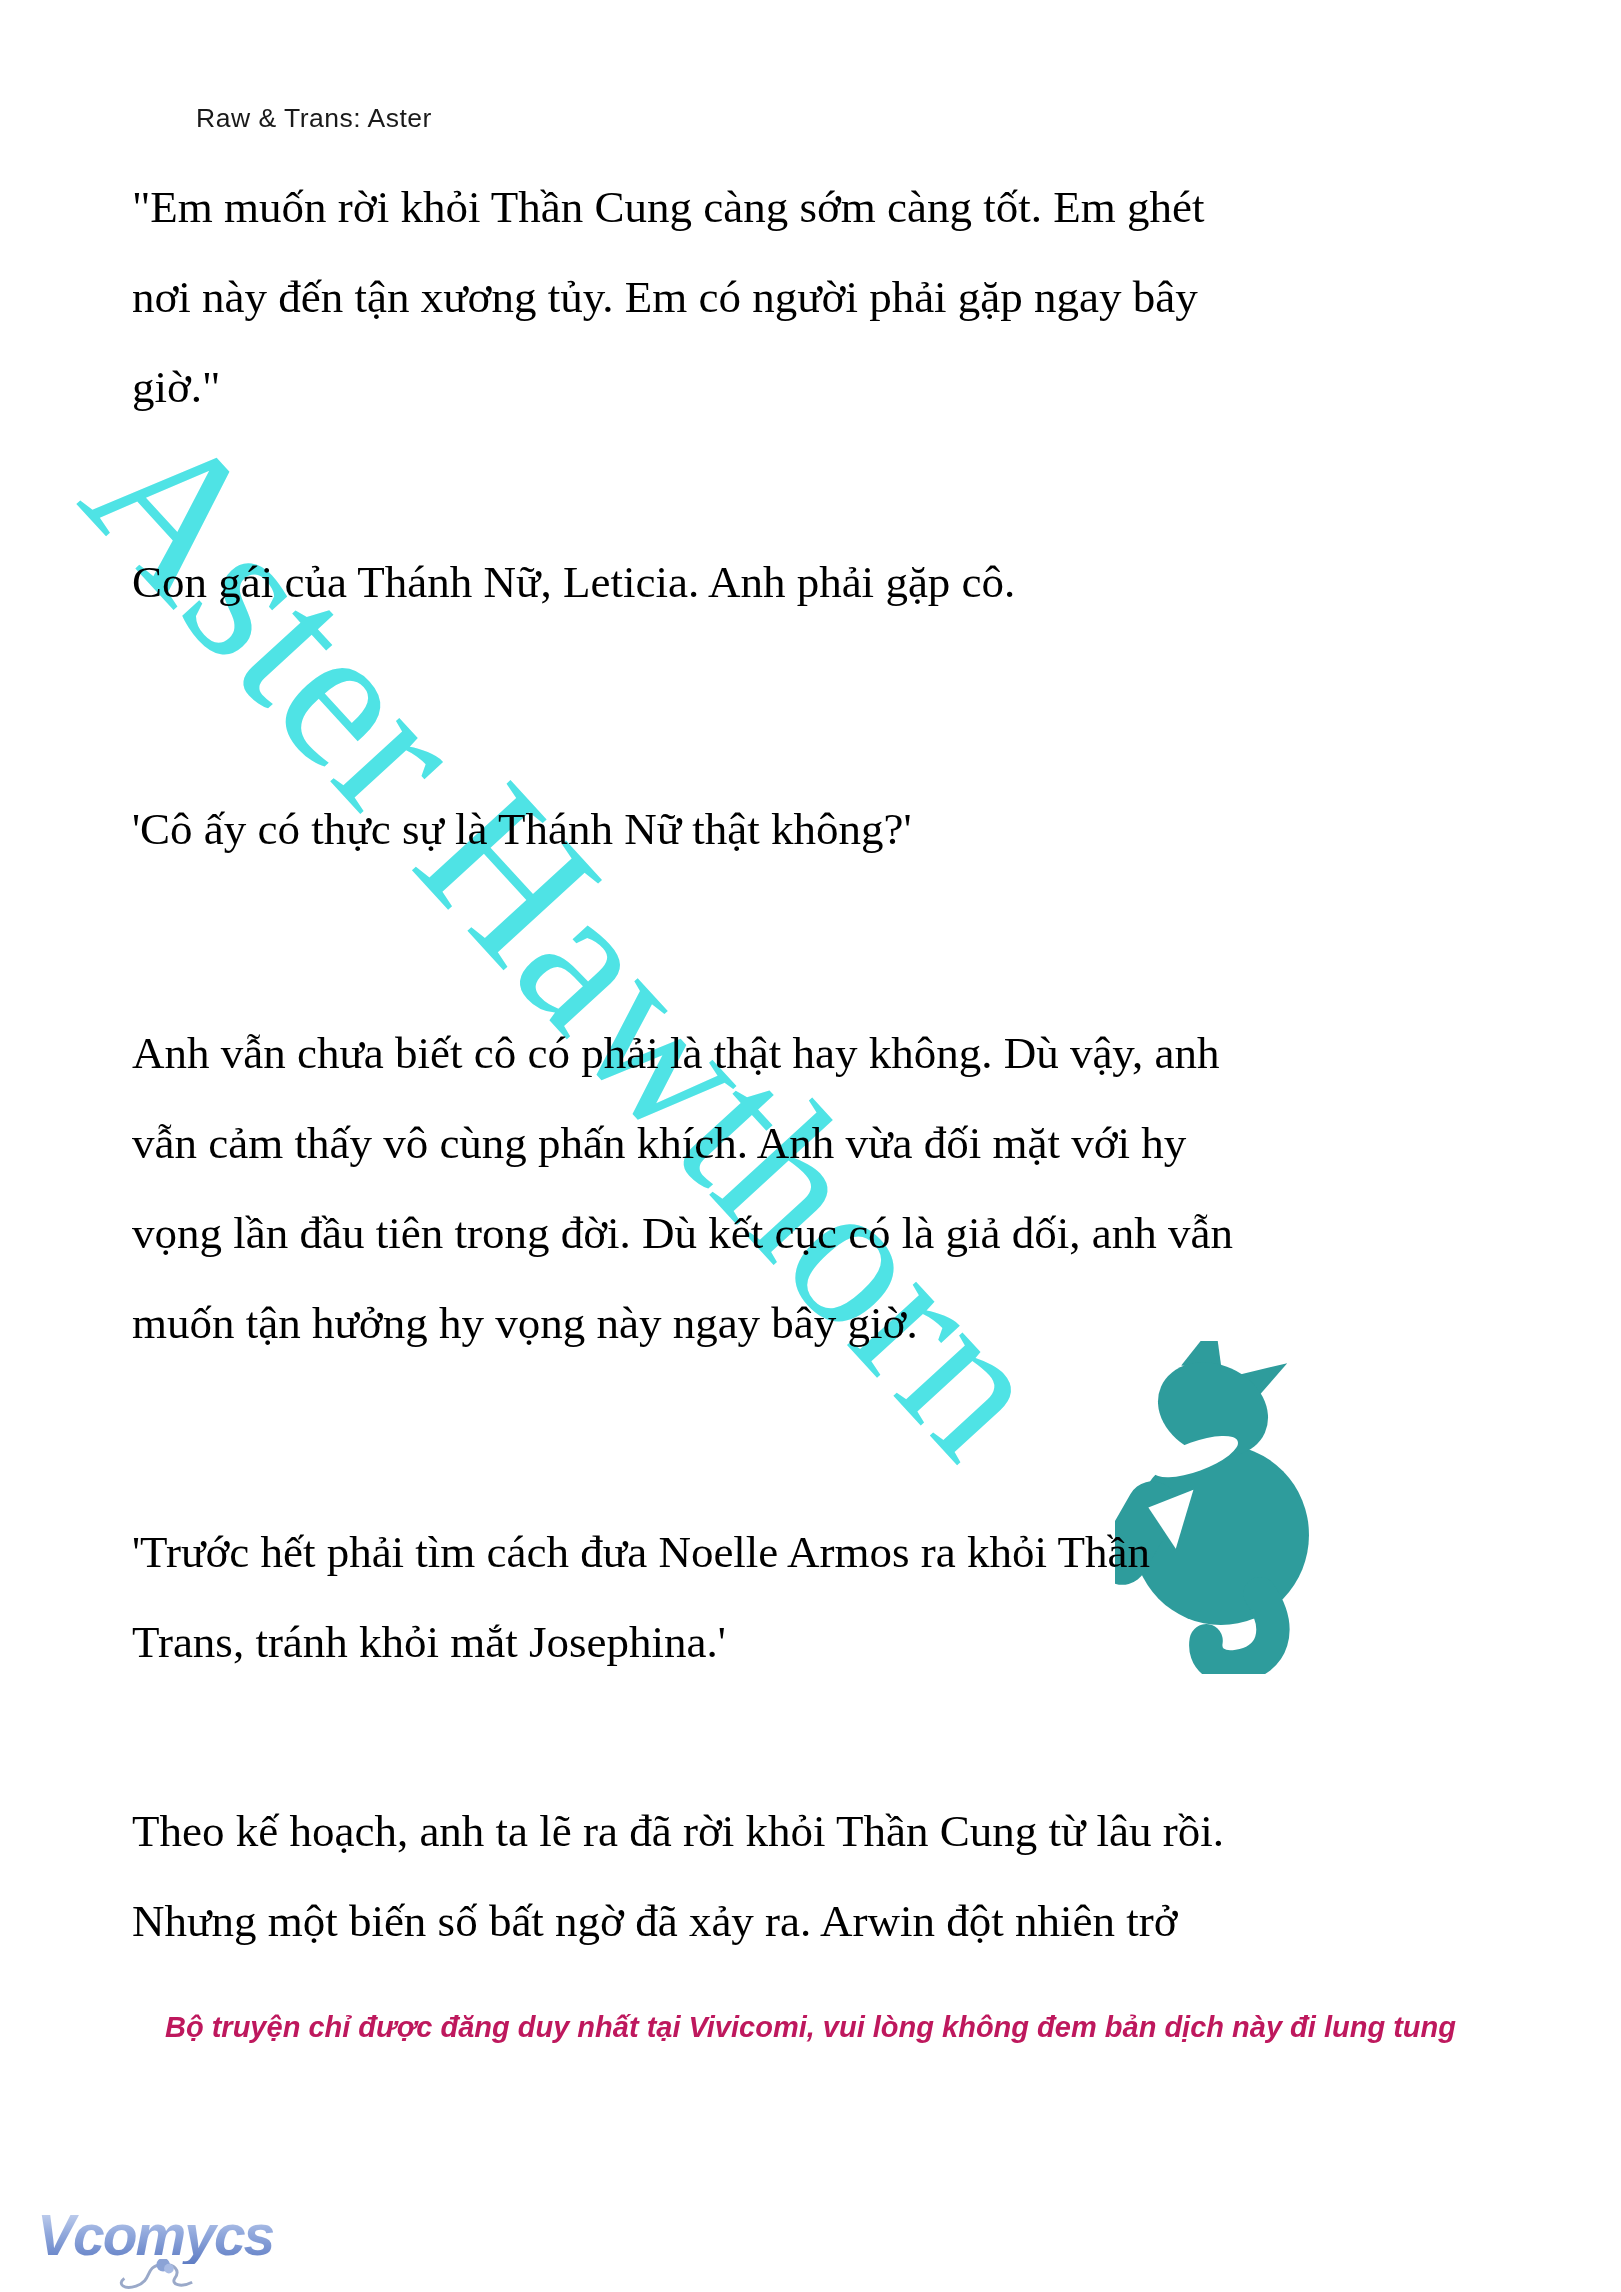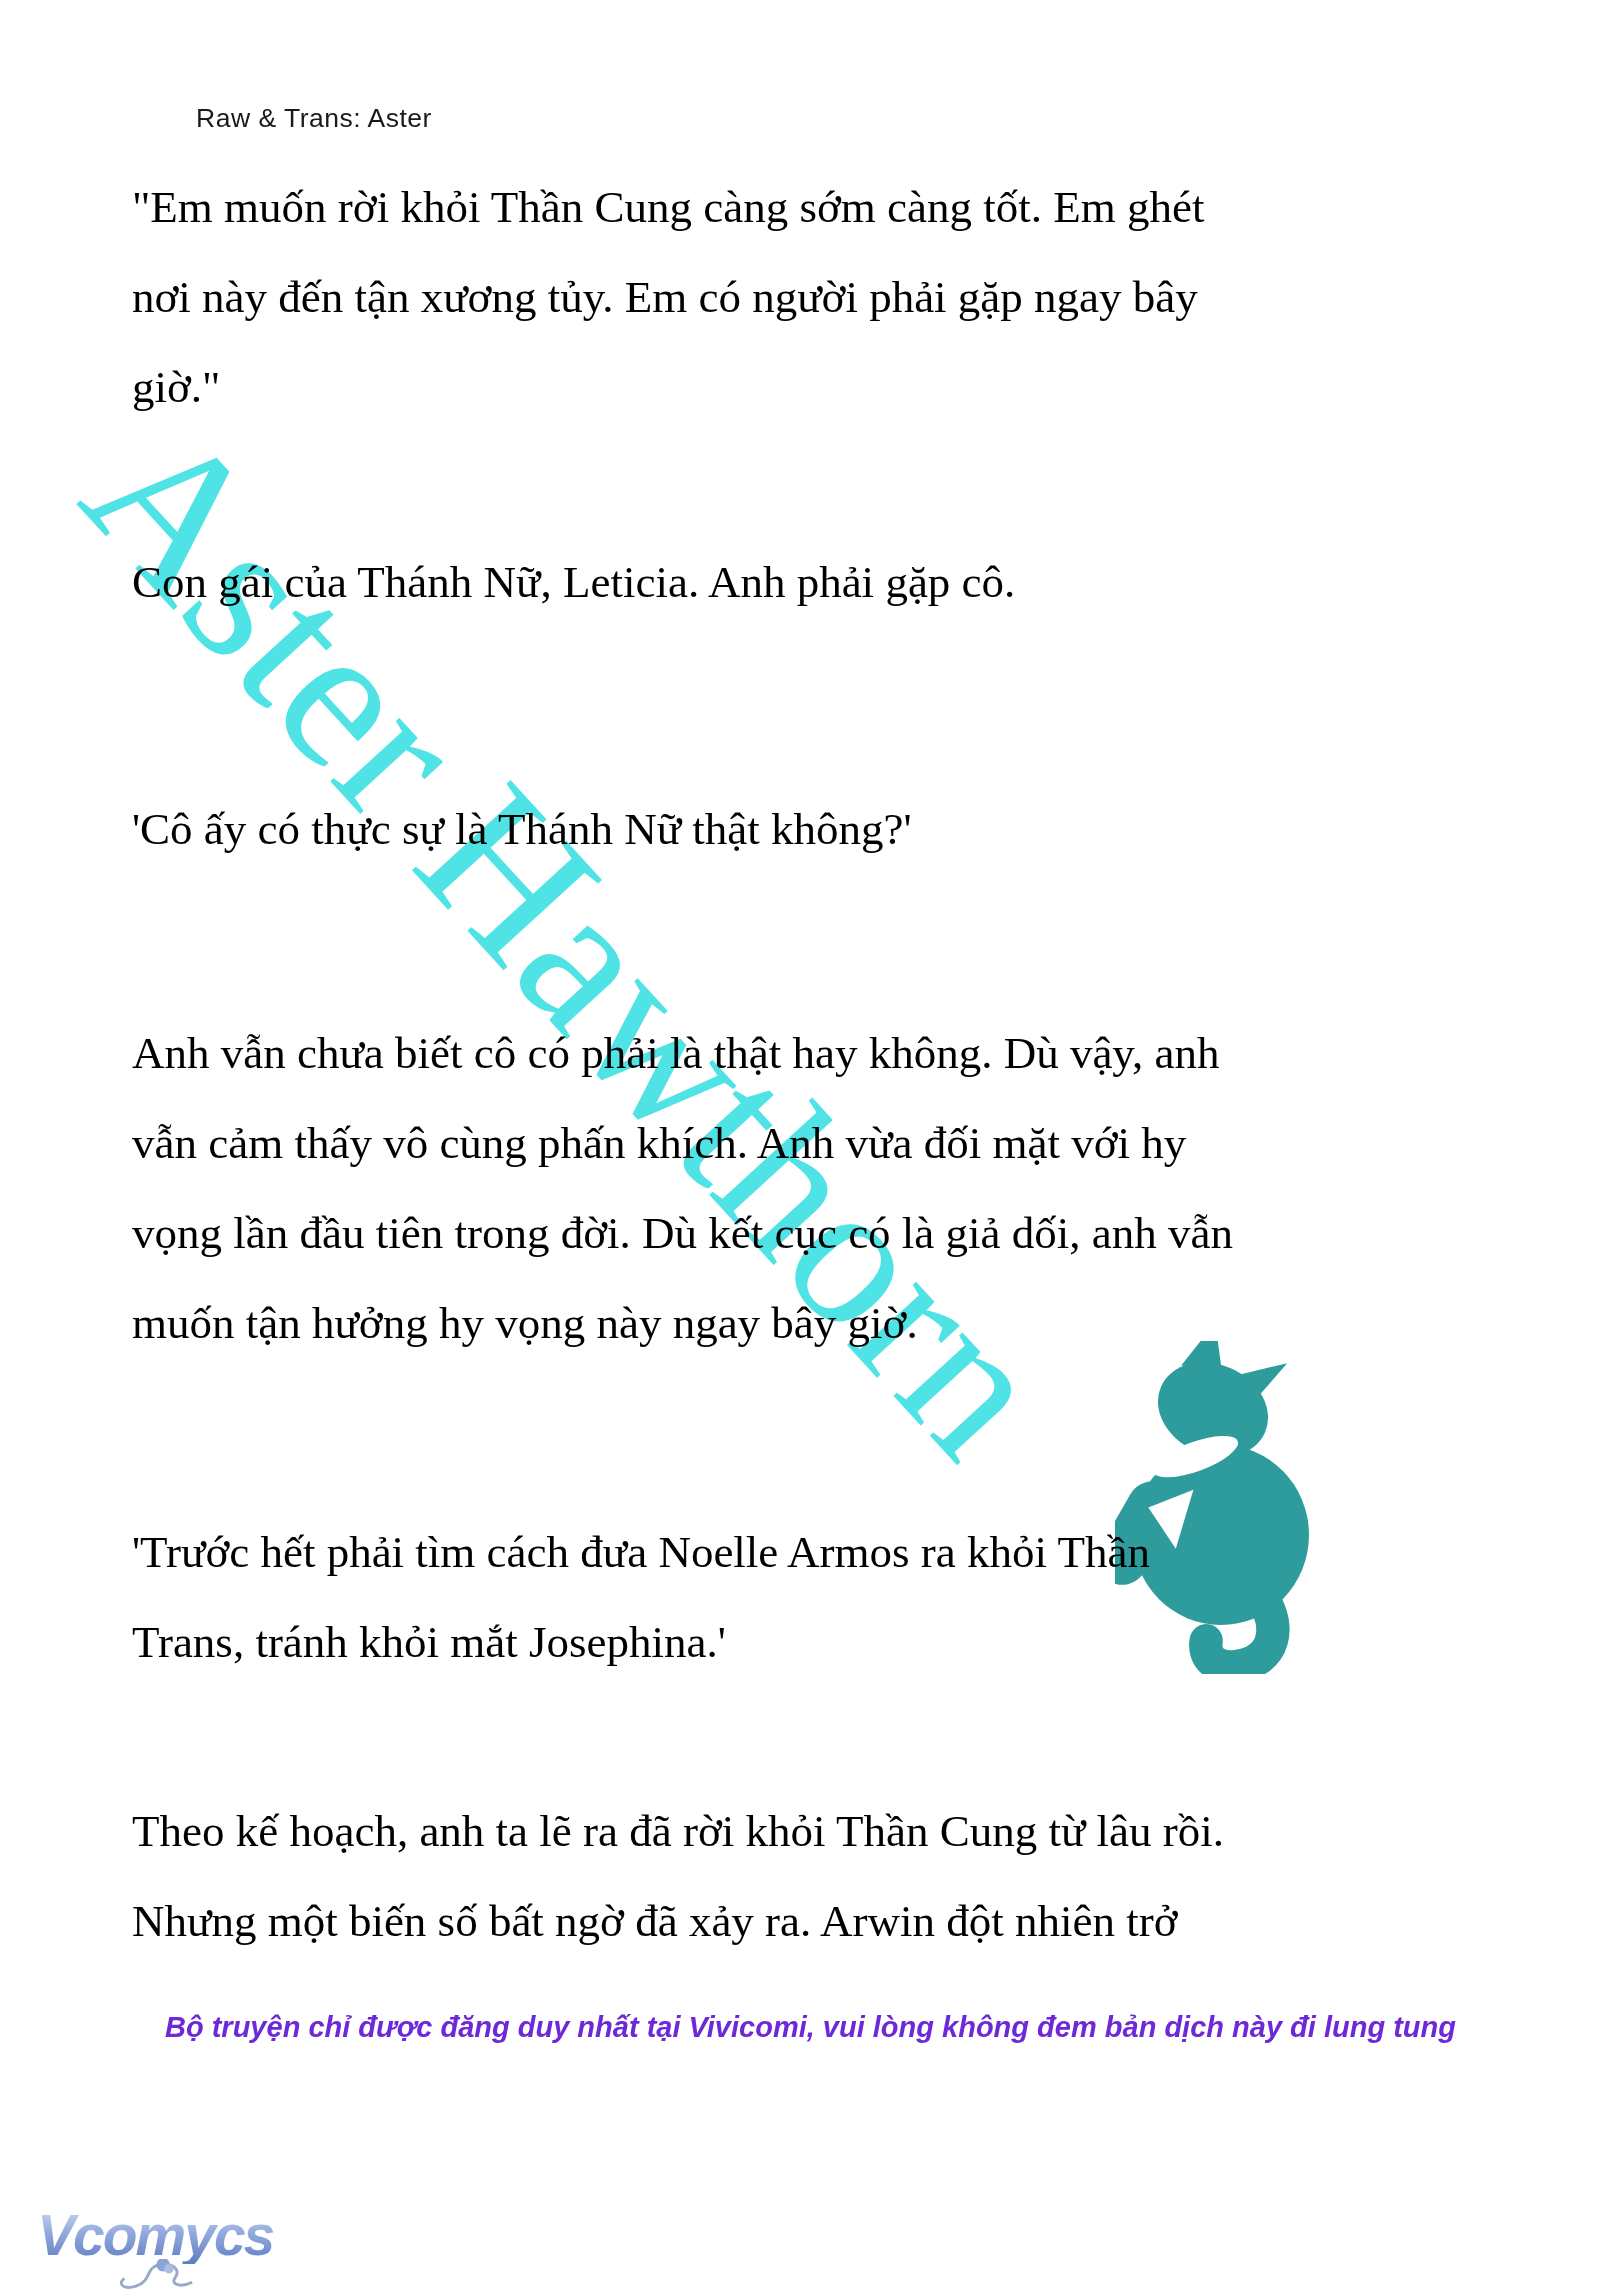--- a/index.html
+++ b/index.html
@@ -28,21 +28,21 @@
     font-size:45px;line-height:90px;color:#000;
     white-space:pre;
   }
   .p0{top:162px}.p1{top:537px}.p2{top:784px}
   .p3{top:1008px}.p4{top:1507px}.p5{top:1786px}
   .footer{
     position:absolute;left:0;right:0;top:2000px;z-index:3;
     text-align:center;
     font-family:"Liberation Sans",sans-serif;
     font-style:italic;font-weight:bold;
-    font-size:29px;line-height:54px;color:#6d28d9;
+    font-size:29px;line-height:54px;color:#be185d;
   }
   .logo{
     position:absolute;left:37px;top:2207px;z-index:3;
     font-family:"Liberation Sans",sans-serif;
     font-style:italic;font-weight:bold;
     font-size:57px;letter-spacing:-2px;line-height:1;
     background:linear-gradient(180deg,#cdd9f2 0%,#93aadd 45%,#5f7dc4 100%);
     -webkit-background-clip:text;background-clip:text;
     color:transparent;text-align:right;-webkit-text-fill-color:transparent;
   }

